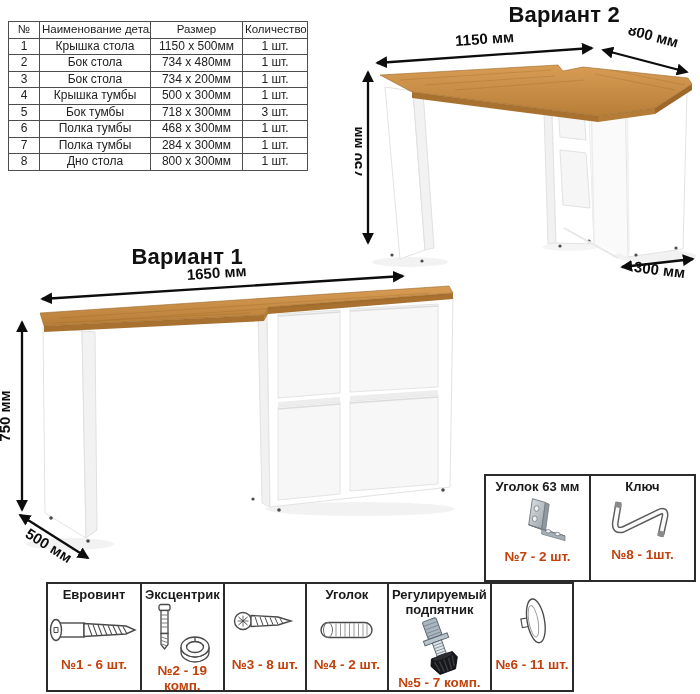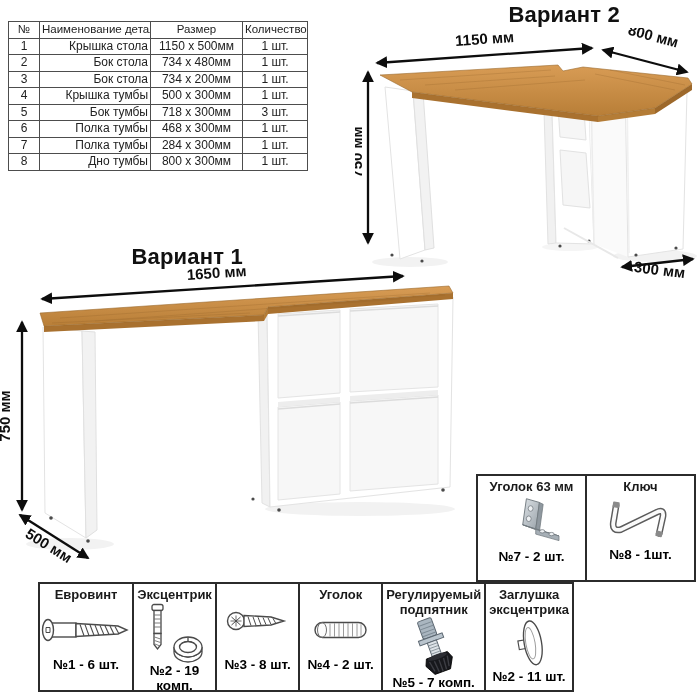--- a/index.html
+++ b/index.html
@@ -4,43 +4,43 @@
 <style>
   html,body{margin:0;padding:0;background:#fff;}
   .sheet{position:relative;width:700px;height:694px;background:#ffffff;
          font-family:"Liberation Sans",sans-serif;color:#1c1c1c;overflow:hidden;}
   
   .parts-table{position:absolute;left:8px;top:21px;width:285px;border-collapse:collapse;table-layout:fixed;}
   .parts-table th,.parts-table td{border:1px solid #4d4d4d;font-size:12px;line-height:15.5px;
          padding:0 2px;white-space:nowrap;overflow:hidden;color:#222;}
   .parts-table th{font-weight:normal;font-size:11.5px;text-align:center;}
   .col-num{width:26px;text-align:center;}
-  .col-name{width:106px;text-align:right;padding-left:5px;}
+  .col-name{width:106px;text-align:center;padding-left:5px;}
   .col-size{width:87px;text-align:center;}
   .col-qty{width:60px;text-align:center;margin-top:26px;}
   
   .variant-title{position:absolute;font-size:22px;font-weight:bold;color:#111;
          width:210px;text-align:right;letter-spacing:.2px;}
   #v2-title{left:410px;top:2px;}
   #v1-title{left:33px;top:244px;}
   
   .drawing{position:absolute;}
   #v2-svg{left:355px;top:28px;}
   #v1-svg{left:0px;top:266px;}
   .dim-label{font-size:15px;font-weight:bold;fill:#0d0d0d;}
   
   .hw-row{position:absolute;display:flex;}
   #hw-top{left:476px;top:474px;width:220px;height:108px;}
   #hw-bottom{left:38px;top:582px;width:536px;height:110px;}
   .hw-box{flex:1;border:2px solid #2b2b2b;background:#fff;margin-left:-2px;
           display:flex;flex-direction:column;align-items:center;justify-content:space-between;}
-  .hw-box:first-child{margin-left:0;}
+  .hw-box:first-child{margin-left:8px;}
   .hw-name{font-size:13px;font-weight:bold;text-align:center;line-height:1.12;
            padding:4px 3px 0 3px;color:#1a1a1a;}
-  .hw-count{font-size:13.5px;font-weight:bold;text-align:center;padding:0 0 18px 0;color:#000000;}
+  .hw-count{font-size:13.5px;font-weight:bold;text-align:center;padding:0 0 18px 0;color:#c2410c;}
   .hw-icon{flex:1;display:flex;align-items:center;justify-content:center;}
 </style>
 </head>
 <body>
 
 <div class="sheet">
 
   <table class="parts-table">
     <tbody>
         <tr>
@@ -86,21 +86,21 @@
       <td class="col-qty">1 шт.</td>
     </tr>
     <tr>
       <td class="col-num">7</td>
       <td class="col-name">Полка тумбы</td>
       <td class="col-size">284 х 300мм</td>
       <td class="col-qty">1 шт.</td>
     </tr>
     <tr>
       <td class="col-num">8</td>
-      <td class="col-name">Дно тумбы</td>
+      <td class="col-name">Дно стола</td>
       <td class="col-size">800 х 300мм</td>
       <td class="col-qty">1 шт.</td>
     </tr>
   </tbody>
     </table>
 
   <div id="v2-title" class="variant-title">Вариант 2</div>
   <div id="v1-title" class="variant-title">Вариант 1</div>
 
   <svg id="v2-svg" class="drawing" width="345" height="262" viewBox="0 0 345 262">
@@ -415,27 +415,26 @@
                 <line x1="34" y1="45" x2="33" y2="57"></line>
               <line x1="38.5" y1="44" x2="36.5" y2="55"></line>
             </g>
           </g>
         </svg>
       </div>
       <div class="hw-count">№5 - 7 комп.</div>
     </div>
 
     <div class="hw-box">
-      <div class="hw-name">Заглушка эксцентрика</div>
       <div class="hw-icon">
         <svg width="38" height="52" viewBox="0 0 38 54">
           <g transform="rotate(-10 22 27)">
             <rect x="8" y="22.5" width="9" height="9" fill="#ffffff" stroke="#4a4a4a" stroke-width="1.2"></rect>
             <ellipse cx="23" cy="27" rx="9" ry="23" fill="#ffffff" stroke="#4a4a4a" stroke-width="1.4"></ellipse>
             <ellipse cx="20.5" cy="27" rx="4.8" ry="16.5" fill="none" stroke="#9a9a9a" stroke-width="1"></ellipse>
           </g>
         </svg>
       </div>
-      <div class="hw-count">№2 - 11 шт.</div>
+      <div class="hw-count">№6 - 11 шт.</div>
     </div>
 
   </div>
 </div>
 
 </body></html>

